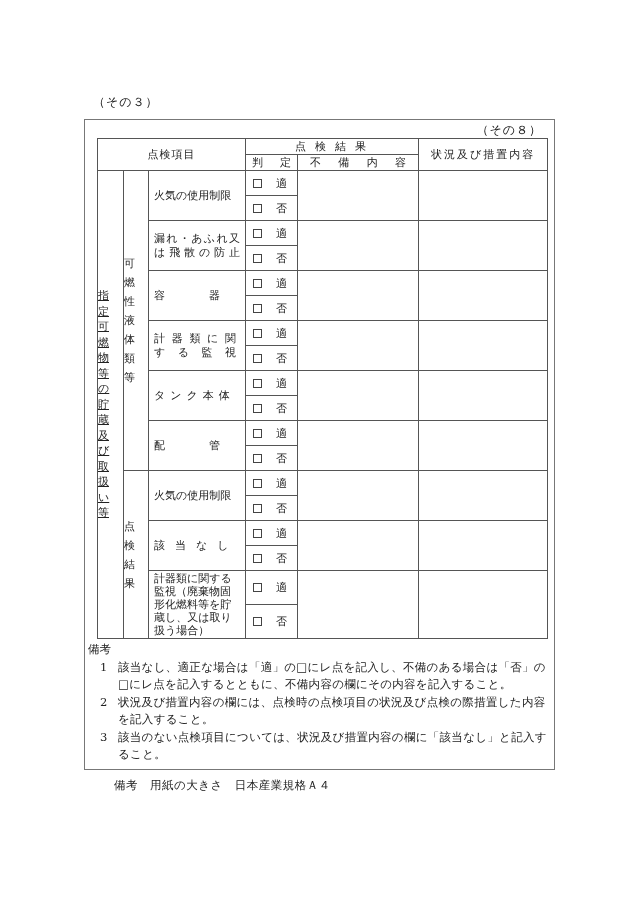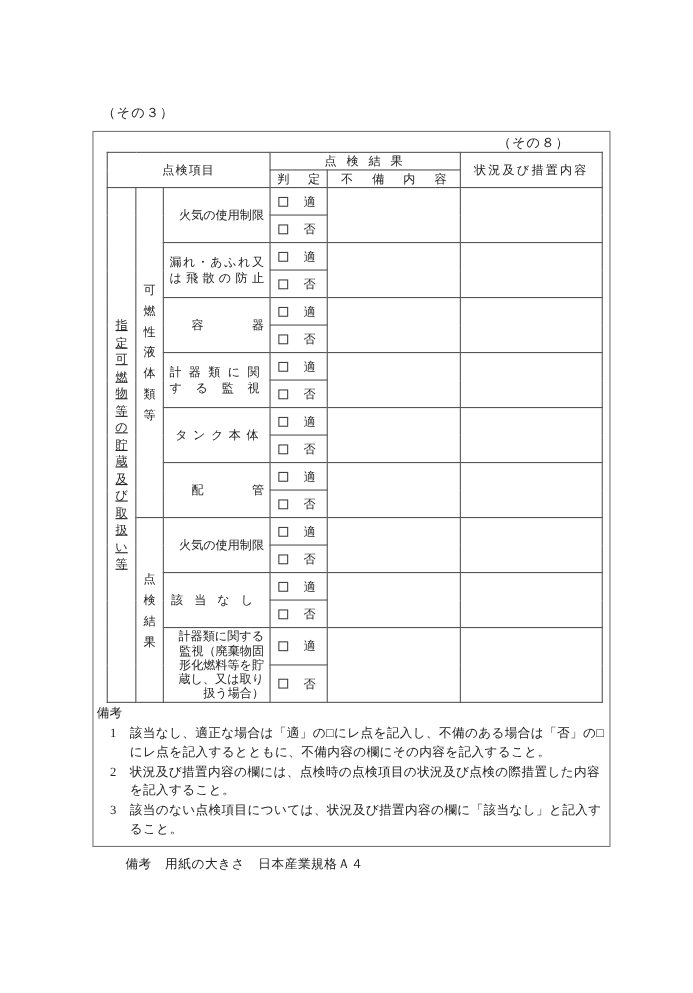--- a/index.html
+++ b/index.html
@@ -7,54 +7,54 @@
     width: 630px; height: 903px; position: relative; overflow: hidden;
     font-family: "DejaVu Serif", "Liberation Serif", serif;
     color: #222;
   }
   .abs { position: absolute; }
   .page-label { left: 93px; top: 94px; font-size: 12px; letter-spacing: 1px; }
   .frame {
     left: 84px; top: 119px; width: 471px; height: 651px;
     border: 1.5px solid #777; box-sizing: border-box;
   }
-  .sub-label { right: 112px; top: 122px; font-size: 12px; letter-spacing: 1px; }
+  .sub-label { right: 88px; top: 122px; font-size: 12px; letter-spacing: 1px; }
 
   table.main {
     position: absolute; left: 97px; top: 138px; width: 450px;
     border-collapse: collapse; table-layout: fixed;
     font-size: 11px;
     padding-left: 24px;
   }
   table.main td {
     border: 1px solid #555; padding: 0; vertical-align: middle;
   }
   .hdr { text-align: center; }
   .hdr-item { height: 30px; letter-spacing: 1px; }
   .hdr-result { height: 14px; letter-spacing: 9px; text-indent: 6px; }
   .hdr-sub { height: 14px; }
   .spread { display: flex; justify-content: space-between; padding: 0 6px; }
   .hdr-status { letter-spacing: 2px; }
 
-  .vcol { text-align: center; }
+  .vcol { }
   .vtext { display: inline-block; line-height: 15.5px; width: 12px; word-break: break-all; text-decoration: underline; }
   .vtext2 { display: inline-block; line-height: 19px; width: 12px; word-break: break-all; }
 
-  .item { padding: 0 5px !important; line-height: 14px; text-align: right; }
+  .item { padding: 0 5px !important; line-height: 14px; }
   .item.justify { text-align: justify; text-align-last: justify; }
   .item.small { font-size: 11px; line-height: 13px; }
 
   .judge { height: 24px; }
   .judge-inner { display: flex; align-items: center; padding-left: 7px; }
   .checkbox {
     width: 9px; height: 9px; border: 1px solid #444; box-sizing: border-box; display: inline-block;
   }
   .judge-label { margin-left: 14px; }
 
-  .notes { left: 88px; top: 641px; width: 462px; font-size: 11.5px; line-height: 17.5px; font-family: Liberation Serif, serif; }
+  .notes { left: 88px; top: 641px; width: 462px; font-size: 11.5px; line-height: 17.5px; }
   .notes-title { }
   .note { padding-left: 30px; text-indent: -18px; letter-spacing: 0.3px; }
   .note-num { display: inline-block; width: 18px; text-indent: 0; }
   .footer { left: 90px; top: 778px; font-size: 11.5px; letter-spacing: 0.5px; margin-left: 24px; }
 </style>
 </head>
 <body>
 
 <div class="abs page-label">（その３）</div>
 <div class="abs frame"></div>

